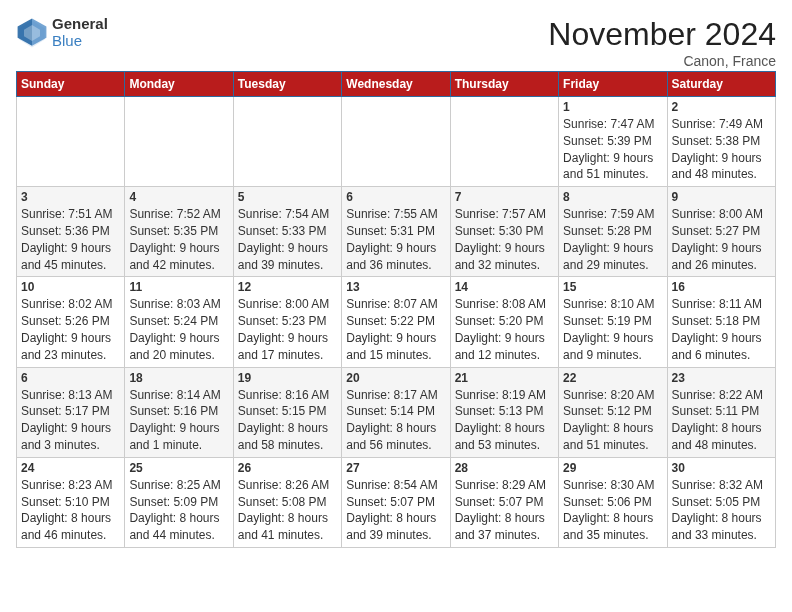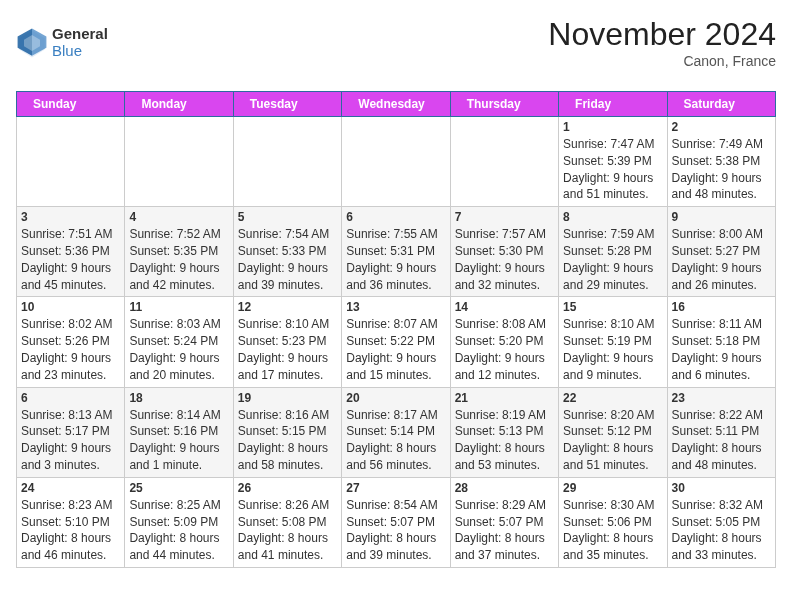--- a/index.html
+++ b/index.html
@@ -10,22 +10,22 @@
       height: 612px;
       overflow: hidden;
     }
     .container {
       width: 792px;
       padding: 16px 16px 8px 16px;
     }
     .header-row {
       display: flex;
       justify-content: space-between;
-      align-items: center;
-      margin-bottom: 22px;
+      align-items: flex-start;
+      margin-bottom: 2px;
     }
     .logo {
       display: flex;
       align-items: center;
       gap: 4px;
     }
     .logo-text {
       display: flex;
       flex-direction: column;
       line-height: 1.1;
@@ -55,24 +55,24 @@
     .location {
       font-size: 14px;
       color: #555;
     }
     table {
       width: 100%;
       border-collapse: collapse;
       table-layout: fixed;
     }
     thead th {
-      background-color: #d946ef;
+      background-color: #b91c1c;
       color: #fff;
       font-size: 12px;
-      padding: 5px 16px;
+      padding: 5px 4px;
       text-align: left;
       border: 1px solid #2d6aa0;
     }
     tbody td {
       border: 1px solid #ccc;
       vertical-align: top;
       padding: 3px 4px;
       font-size: 10px;
       color: #333;
       height: 82px;
@@ -216,21 +216,21 @@
           </td>
           <td>
             <span class="day-num">11</span>
             <div class="day-info">Sunrise: 8:03 AM
 Sunset: 5:24 PM
 Daylight: 9 hours
 and 20 minutes.</div>
           </td>
           <td>
             <span class="day-num">12</span>
-            <div class="day-info">Sunrise: 8:10 AM
+            <div class="day-info">Sunrise: 8:00 AM
 Sunset: 5:23 PM
 Daylight: 9 hours
 and 17 minutes.</div>
           </td>
           <td>
             <span class="day-num">13</span>
             <div class="day-info">Sunrise: 8:07 AM
 Sunset: 5:22 PM
 Daylight: 9 hours
 and 15 minutes.</div>

